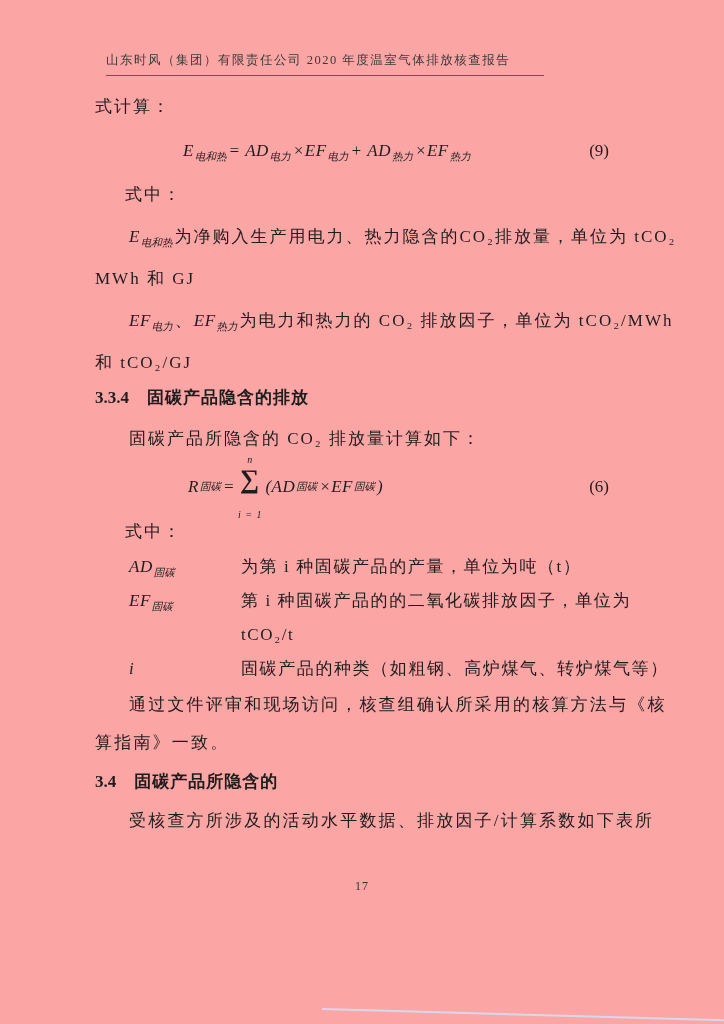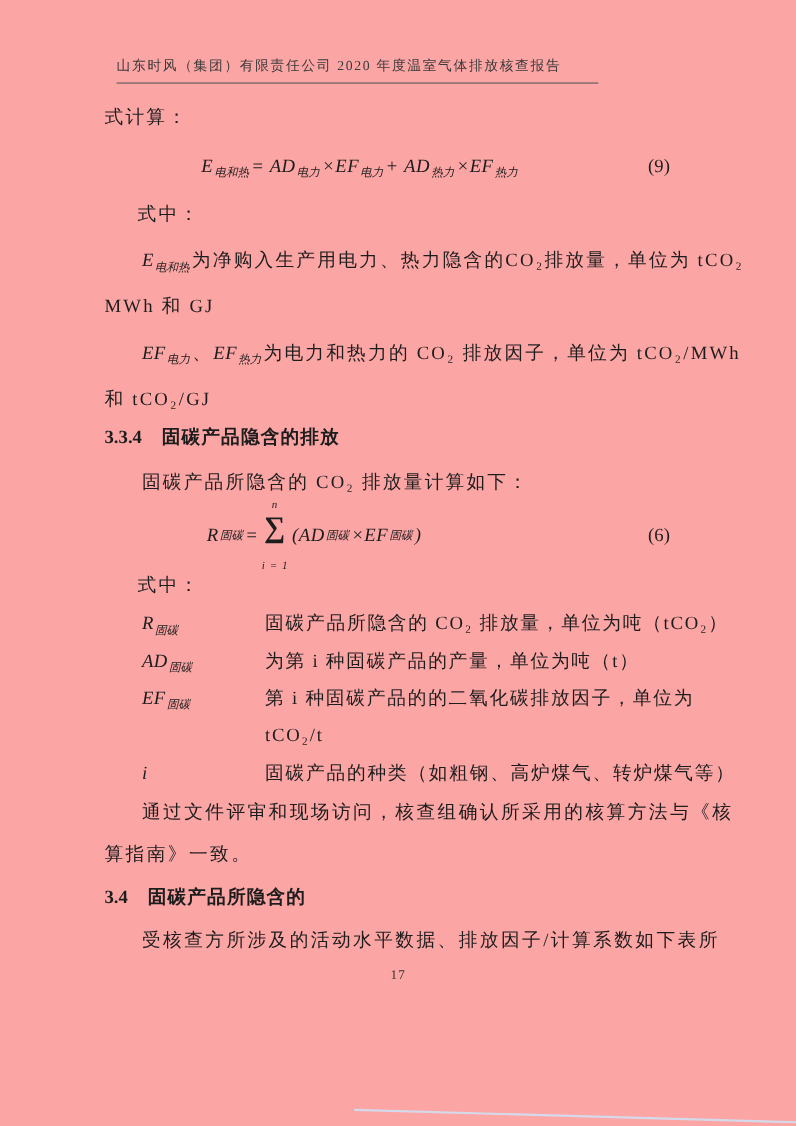--- a/index.html
+++ b/index.html
@@ -123,24 +123,20 @@
           <span class="v">EF</span>
           <span class="sub">固碳</span>
           <span class="v"> )</span>
         </span>
       <span class="eq-num">(6)</span>
     </div>
 
     <div class="where indent-sm">式中：</div>
 
     <div class="defrow">
-      <span class="term"><span class="v">R</span><span class="sub">固碳</span></span>
-      <span class="desc">固碳产品所隐含的 CO₂ 排放量，单位为吨（tCO₂）</span>
-    </div>
-    <div class="defrow">
       <span class="term"><span class="v">AD</span><span class="sub">固碳</span></span>
       <span class="desc">为第 i 种固碳产品的产量，单位为吨（t）</span>
     </div>
     <div class="defrow">
       <span class="term"><span class="v">EF</span><span class="sub">固碳</span></span>
       <span class="desc">第 i 种固碳产品的的二氧化碳排放因子，单位为</span>
     </div>
     <div class="defrow">
       <span class="term"><span class="v"></span></span>
       <span class="desc">tCO₂/t</span>

